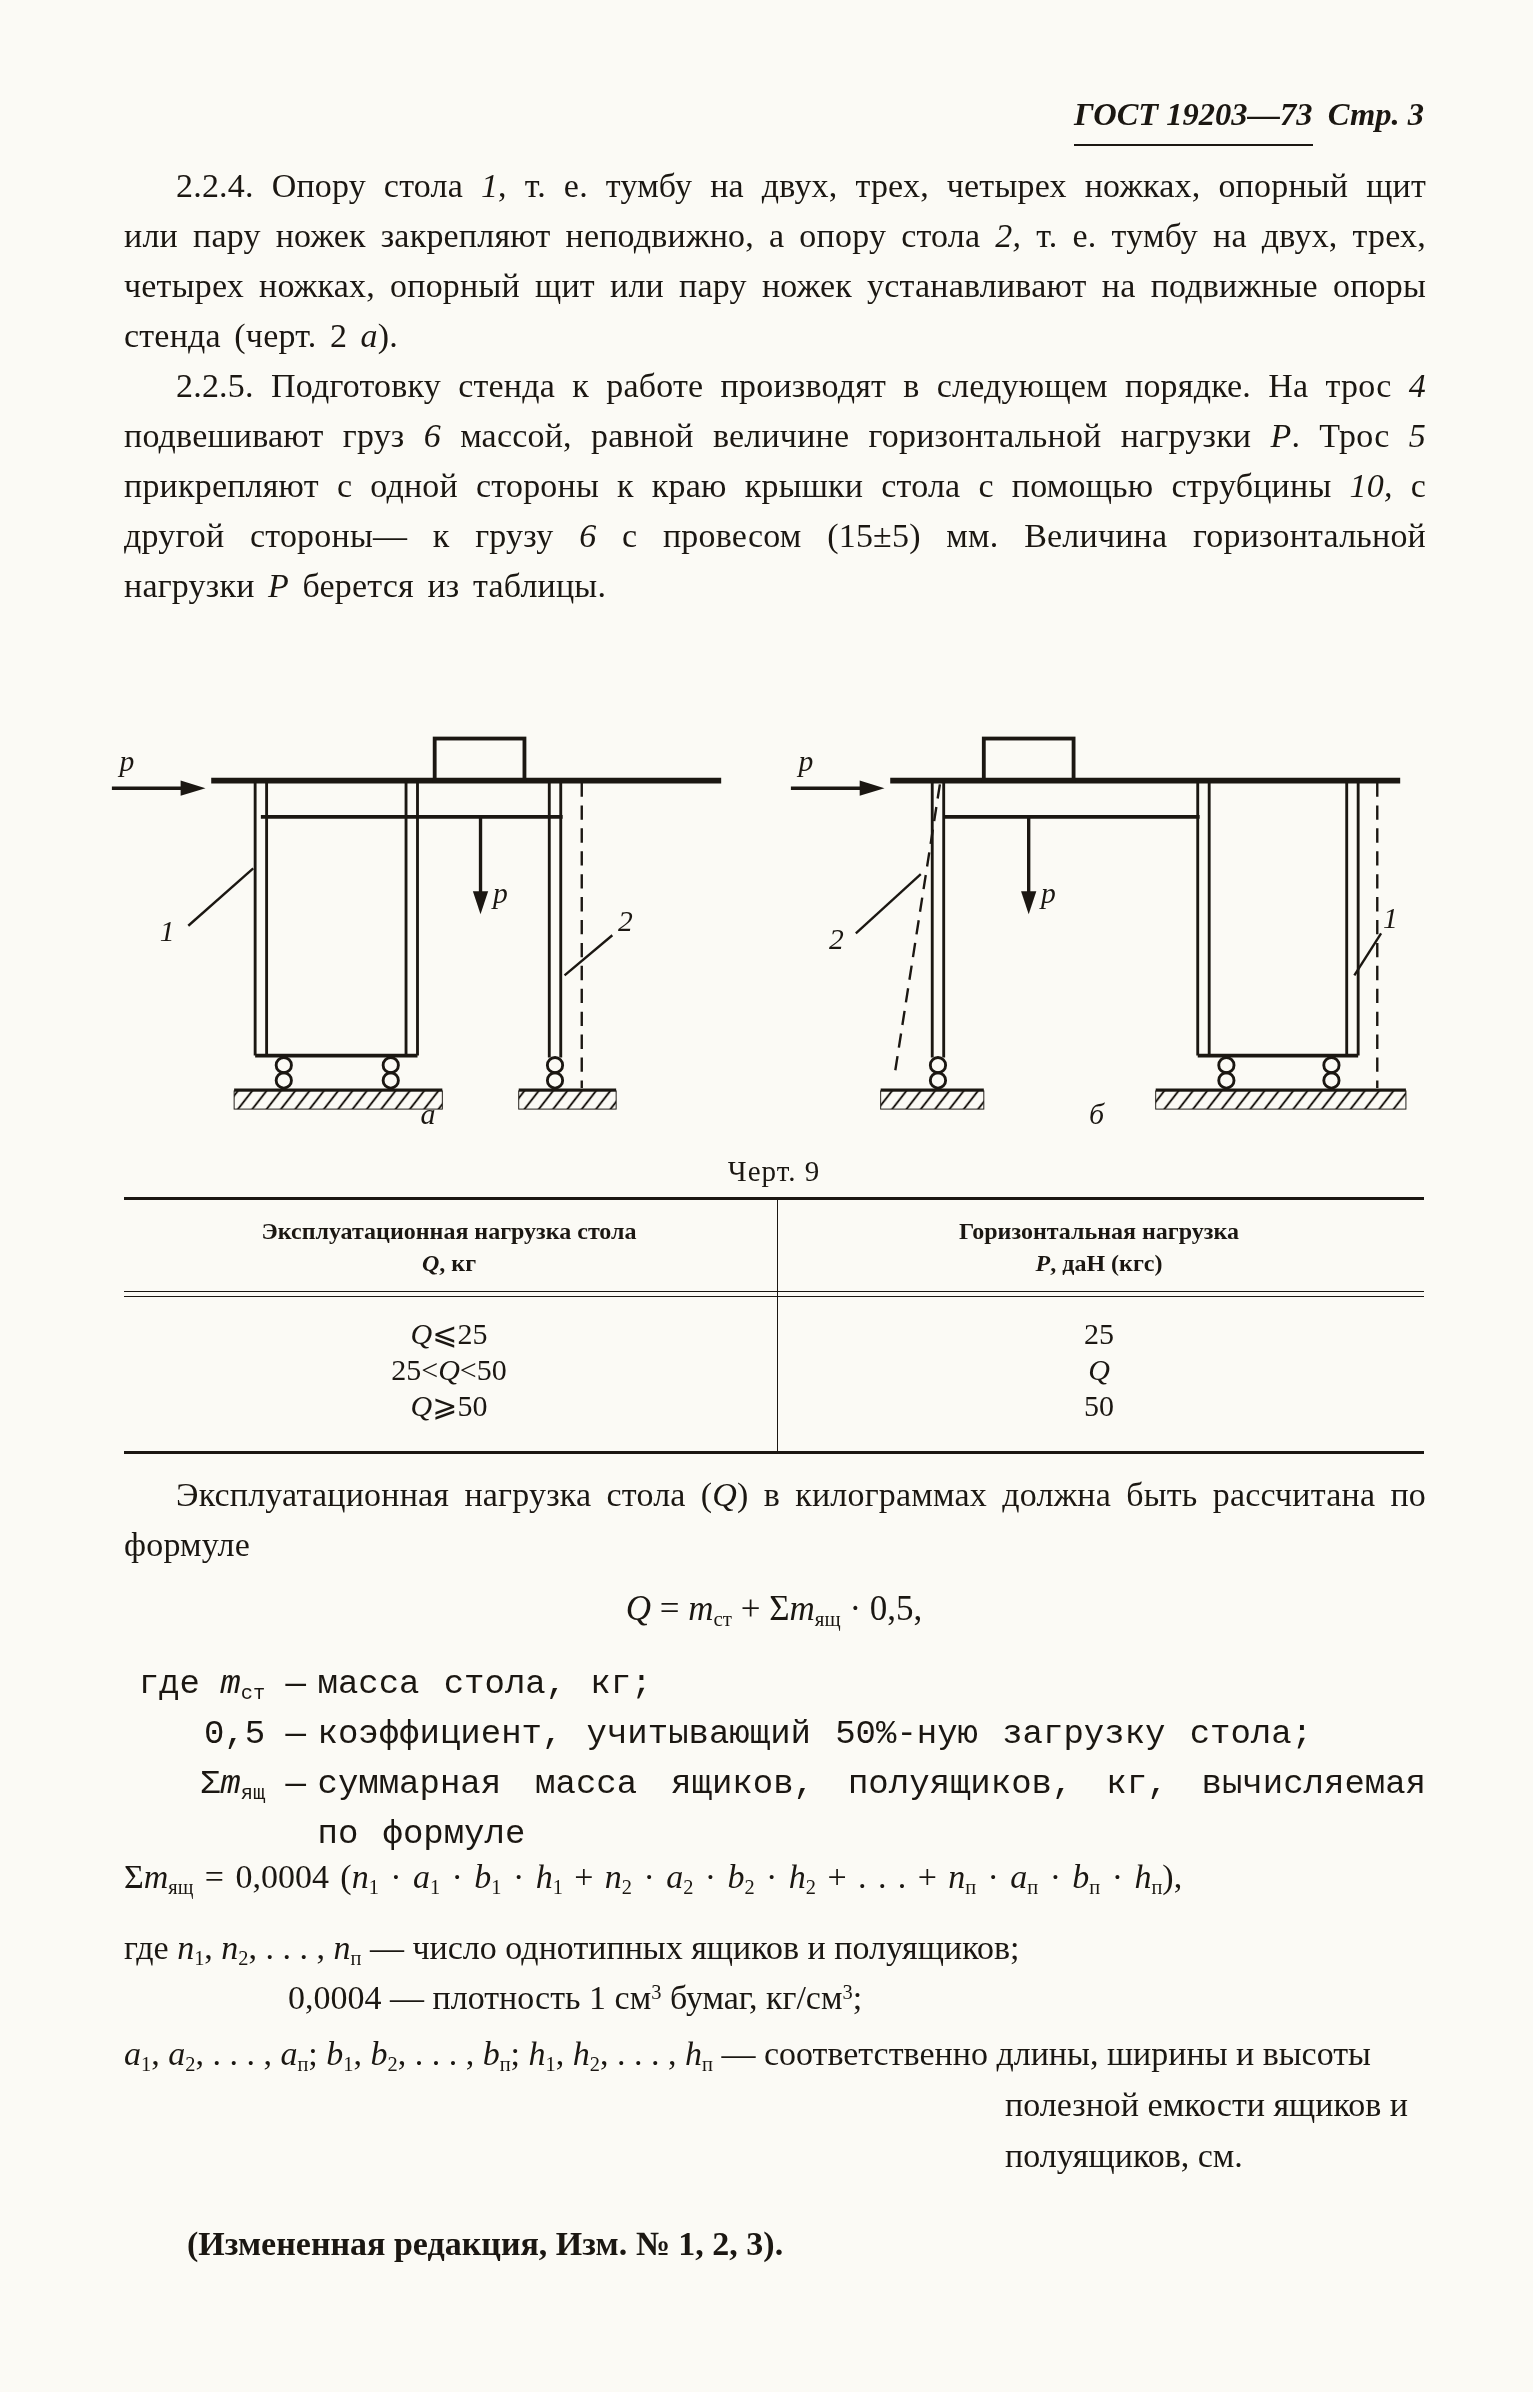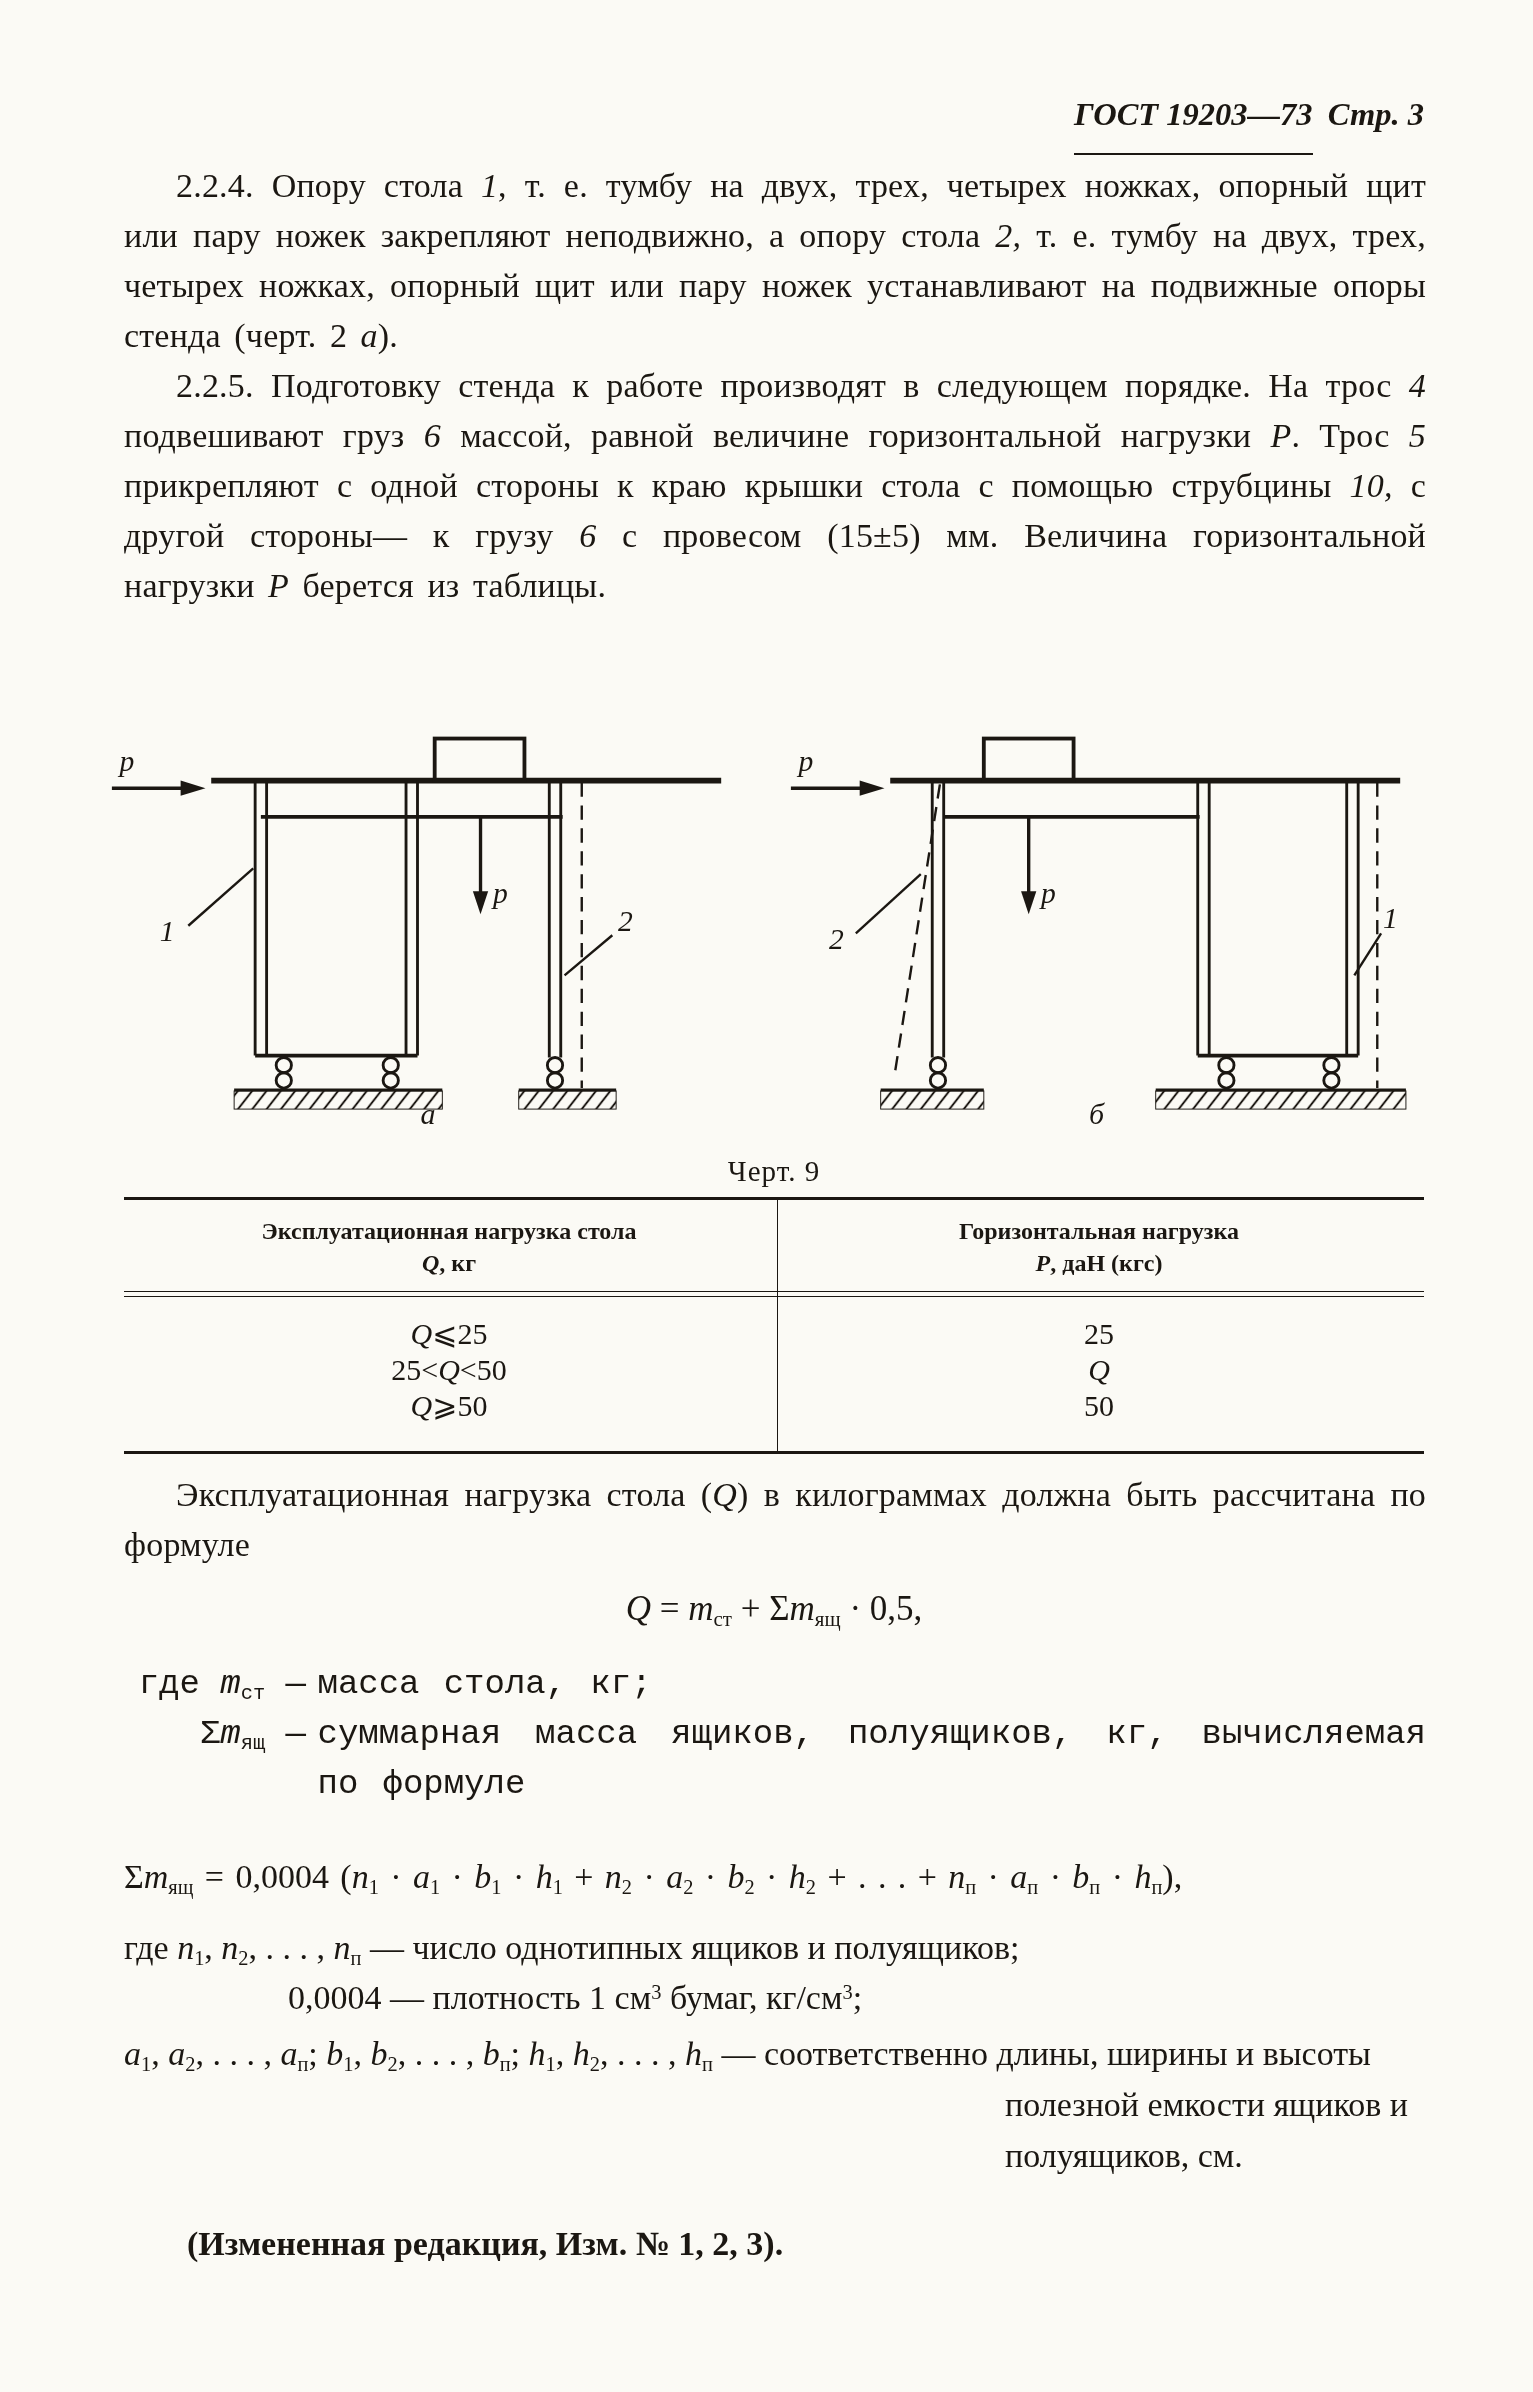--- a/index.html
+++ b/index.html
@@ -7,21 +7,21 @@
     position:relative; width:1533px; height:2393px; margin:0 auto;
     background:#fbfaf5; color:#1b1712; overflow:hidden;
     font-family:"Liberation Serif","DejaVu Serif",serif;
   }
   .it { font-style:italic; }
   sub { font-size:0.6em; line-height:0; vertical-align:-0.28em; }
   sup { font-size:0.6em; line-height:0; vertical-align:0.5em; }
 
   .header { position:absolute; top:96px; left:124px; width:1300px; text-align:right;
             font-weight:700; font-style:italic; font-size:32.5px; }
-  .doc-num { border-bottom:2.9px solid #1b1712; padding-bottom:21px; }
+  .doc-num { border-bottom:2.9px solid #1b1712; padding-bottom:12px; }
   .page-num { margin-left:15.3px; }
 
   .tb1 { position:absolute; top:161px; left:124px; width:1302px; }
   .para { margin:0; font-size:34px; line-height:50px; text-align:justify;
           text-indent:52px; word-spacing:4.8px; letter-spacing:0.2px; }
 
   .fig-a { position:absolute; left:98px; top:729px; width:660px; height:382px; }
   .fig-b { position:absolute; left:781px; top:729px; width:631px; height:382px; }
   svg text { font:italic 31px "Liberation Serif","DejaVu Serif",serif; fill:#1b1712; stroke:none; }
   svg line, svg rect, svg circle { stroke:#1b1712; }
@@ -216,20 +216,24 @@
   </div>
 
   <div class="f1"><span class="it">Q</span><span> = </span><span class="it">m</span><sub>ст</sub><span> + Σ</span><span class="it">m</span><sub>ящ</sub><span> · 0,5,</span></div>
 
   <div class="deflist">
     <div class="defrow">
       <div class="defterm"><span>где </span><span class="it">m</span><sub>ст</sub><span> —</span></div>
       <div class="defdesc"><span>масса стола, кг;</span></div>
     </div>
     <div class="defrow">
+      <div class="defterm"><span>0,5 —</span></div>
+      <div class="defdesc"><span>коэффициент, учитывающий 50%-ную загрузку стола;</span></div>
+    </div>
+    <div class="defrow">
       <div class="defterm"><span>Σ</span><span class="it">m</span><sub>ящ</sub><span> —</span></div>
       <div class="defdesc"><span>суммарная масса ящиков, полуящиков, кг, вычисляемая по формуле</span></div>
     </div>
   </div>
 
   <div class="f2"><span>Σ</span><span class="it">m</span><sub>ящ</sub><span> = 0,0004  (</span><span class="it">n</span><sub>1</sub><span> · </span><span class="it">a</span><sub>1</sub><span> · </span><span class="it">b</span><sub>1</sub><span> · </span><span class="it">h</span><sub>1</sub><span> + </span><span class="it">n</span><sub>2</sub><span> · </span><span class="it">a</span><sub>2</sub><span> · </span><span class="it">b</span><sub>2</sub><span> · </span><span class="it">h</span><sub>2</sub><span> +  .  .  .  + </span><span class="it">n</span><sub>п</sub><span> · </span><span class="it">a</span><sub>п</sub><span> · </span><span class="it">b</span><sub>п</sub><span> · </span><span class="it">h</span><sub>п</sub><span>),</span></div>
   <div class="ln-where"><span>где </span><span class="it">n</span><sub>1</sub><span>, </span><span class="it">n</span><sub>2</sub><span>, . . . , </span><span class="it">n</span><sub>п</sub><span> — число однотипных ящиков и полуящиков;</span></div>
   <div class="ln-density"><span>0,0004 — плотность 1 см</span><sup>3</sup><span> бумаг, кг/см</span><sup>3</sup><span>;</span></div>
   <div class="ln-abh"><span class="it">a</span><sub>1</sub><span>, </span><span class="it">a</span><sub>2</sub><span>, . . . , </span><span class="it">a</span><sub>п</sub><span>; </span><span class="it">b</span><sub>1</sub><span>, </span><span class="it">b</span><sub>2</sub><span>, . . . , </span><span class="it">b</span><sub>п</sub><span>; </span><span class="it">h</span><sub>1</sub><span>, </span><span class="it">h</span><sub>2</sub><span>, . . . , </span><span class="it">h</span><sub>п</sub><span> — соответственно длины, ширины и высоты полезной емкости ящиков и полуящиков, см.</span></div>
 

